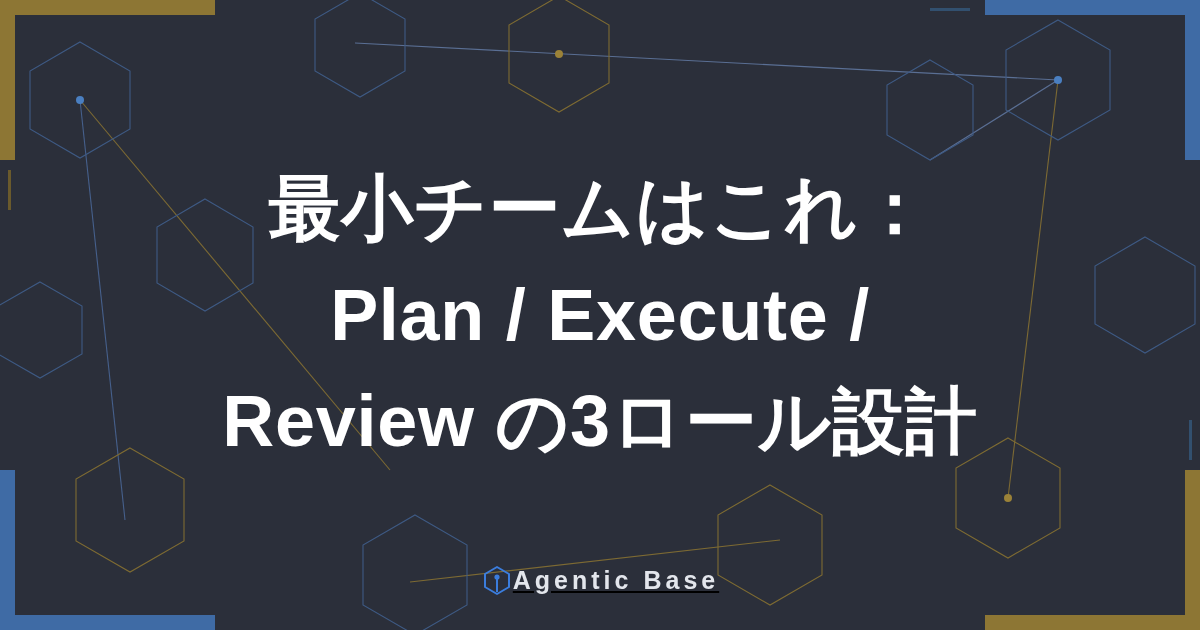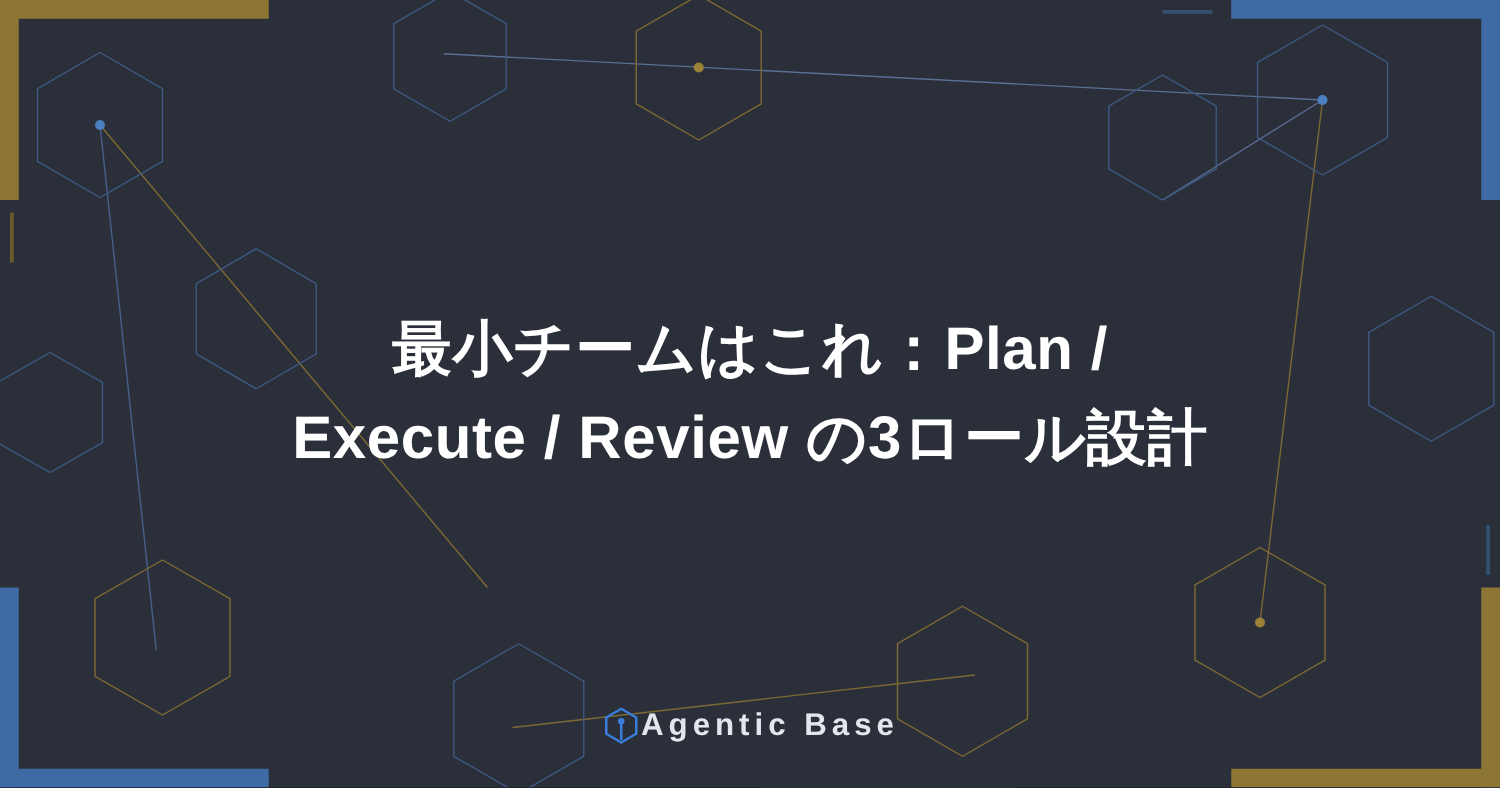--- a/index.html
+++ b/index.html
@@ -72,39 +72,40 @@
     display: flex;
     align-items: center;
     justify-content: center;
     padding: 0 100px;
     box-sizing: border-box;
   }
 
   .title {
     margin: 0;
     color: #ffffff;
-    font-size: 48px;
+    font-size: 72px;
     font-weight: 700;
     line-height: 1.48;
     text-align: center;
     letter-spacing: 0.01em;
     max-width: 1000px;
     text-wrap: balance;
   }
 
   
   .brand {
     position: absolute;
     left: 0;
     right: 0;
     bottom: 34px;
     display: flex;
     align-items: center;
     justify-content: center;
     gap: 0;
+    text-decoration: underline;
   }
 
   .brand-mark {
     width: 32px;
     height: 32px;
     display: block;
     flex: 0 0 auto;
   }
 
   .brand-name {

